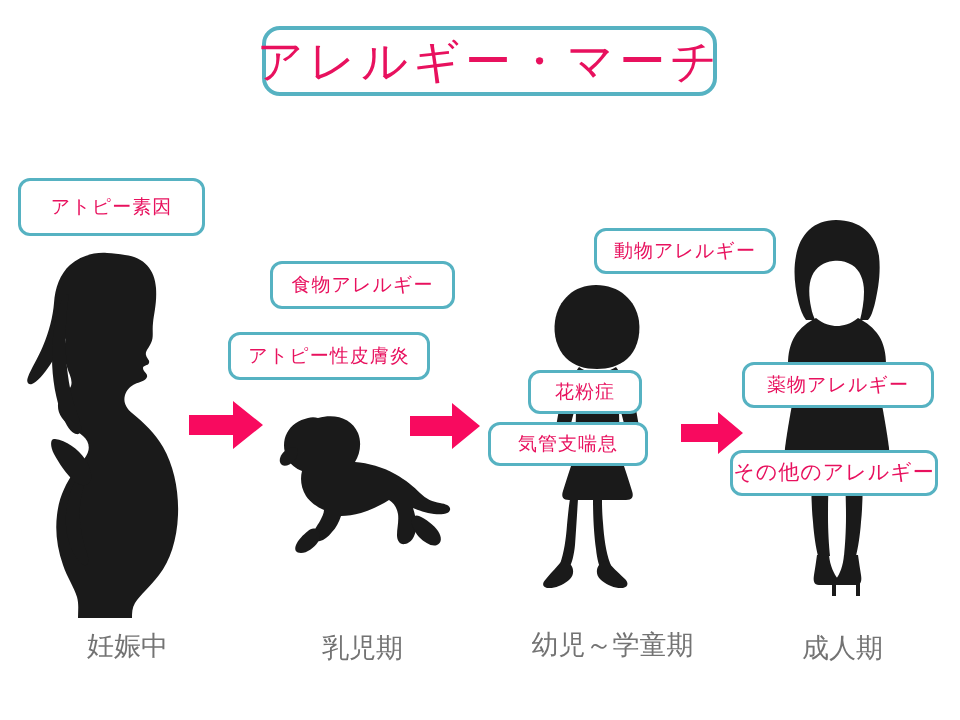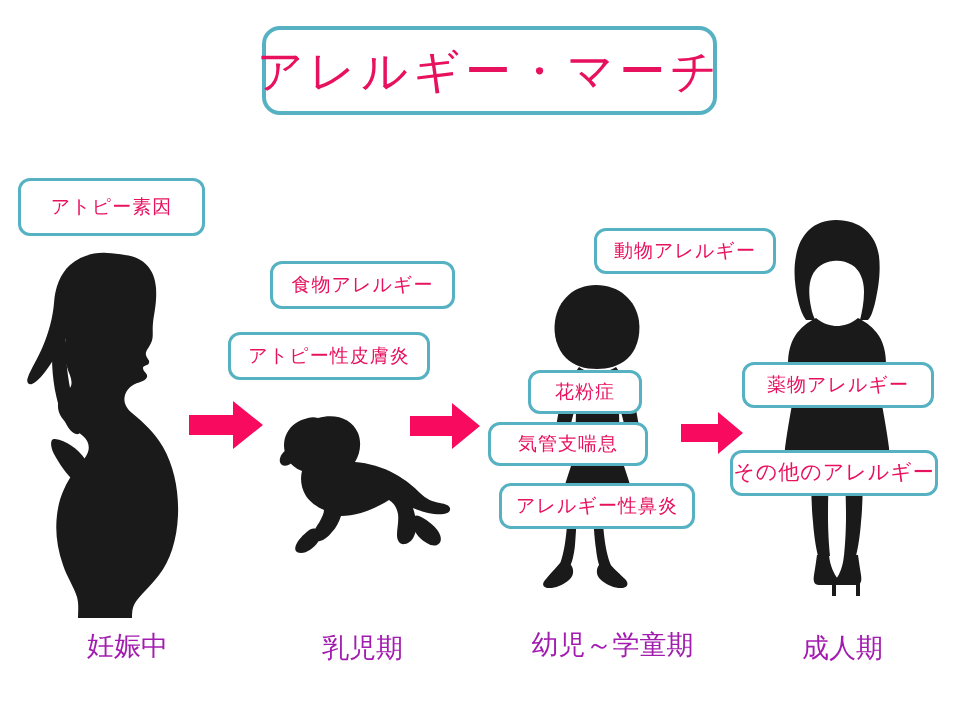--- a/index.html
+++ b/index.html
@@ -38,21 +38,21 @@
     padding: 6px 12px 8px 12px;
     z-index: 30;
   }
 
   
   #title-box {
     position: absolute;
     left: 262px;
     top: 26px;
     width: 455px;
-    height: 89px;
+    height: 70px;
     box-sizing: border-box;
     border: 4px solid #56b2c2;
     border-radius: 18px;
     background: #ffffff;
     display: flex;
     align-items: center;
     justify-content: center;
     z-index: 40;
   }
   #title-text {
@@ -73,21 +73,21 @@
 
   
   .arrow {
     position: absolute;
     z-index: 20;
   }
 
   
   .caption {
     position: absolute;
-    color: #a21caf;
+    color: #737373;
     font-size: 27px;
     line-height: 1;
     white-space: nowrap;
     text-align: center;
     font-family: "DejaVu Sans", "Liberation Sans", sans-serif;
     z-index: 15;
   }
 </style>
 </head>
 <body>
@@ -446,23 +446,20 @@
   </div>
 
   <div class="chip" style="left:528px; top:370px; width:114px; height:44px;">
     <span>花粉症</span>
   </div>
 
   <div class="chip" style="left:488px; top:422px; width:160px; height:44px;">
     <span>気管支喘息</span>
   </div>
 
-  <div class="chip" style="left:499px; top:483px; width:196px; height:46px;">
-    <span>アレルギー性鼻炎</span>
-  </div>
 
 
   <div class="chip" style="left:742px; top:362px; width:192px; height:46px;">
     <span>薬物アレルギー</span>
   </div>
 
   <div class="chip" style="left:730px; top:450px; width:208px; height:46px; font-size:21px;">
     <span>その他のアレルギー</span>
   </div>
 

